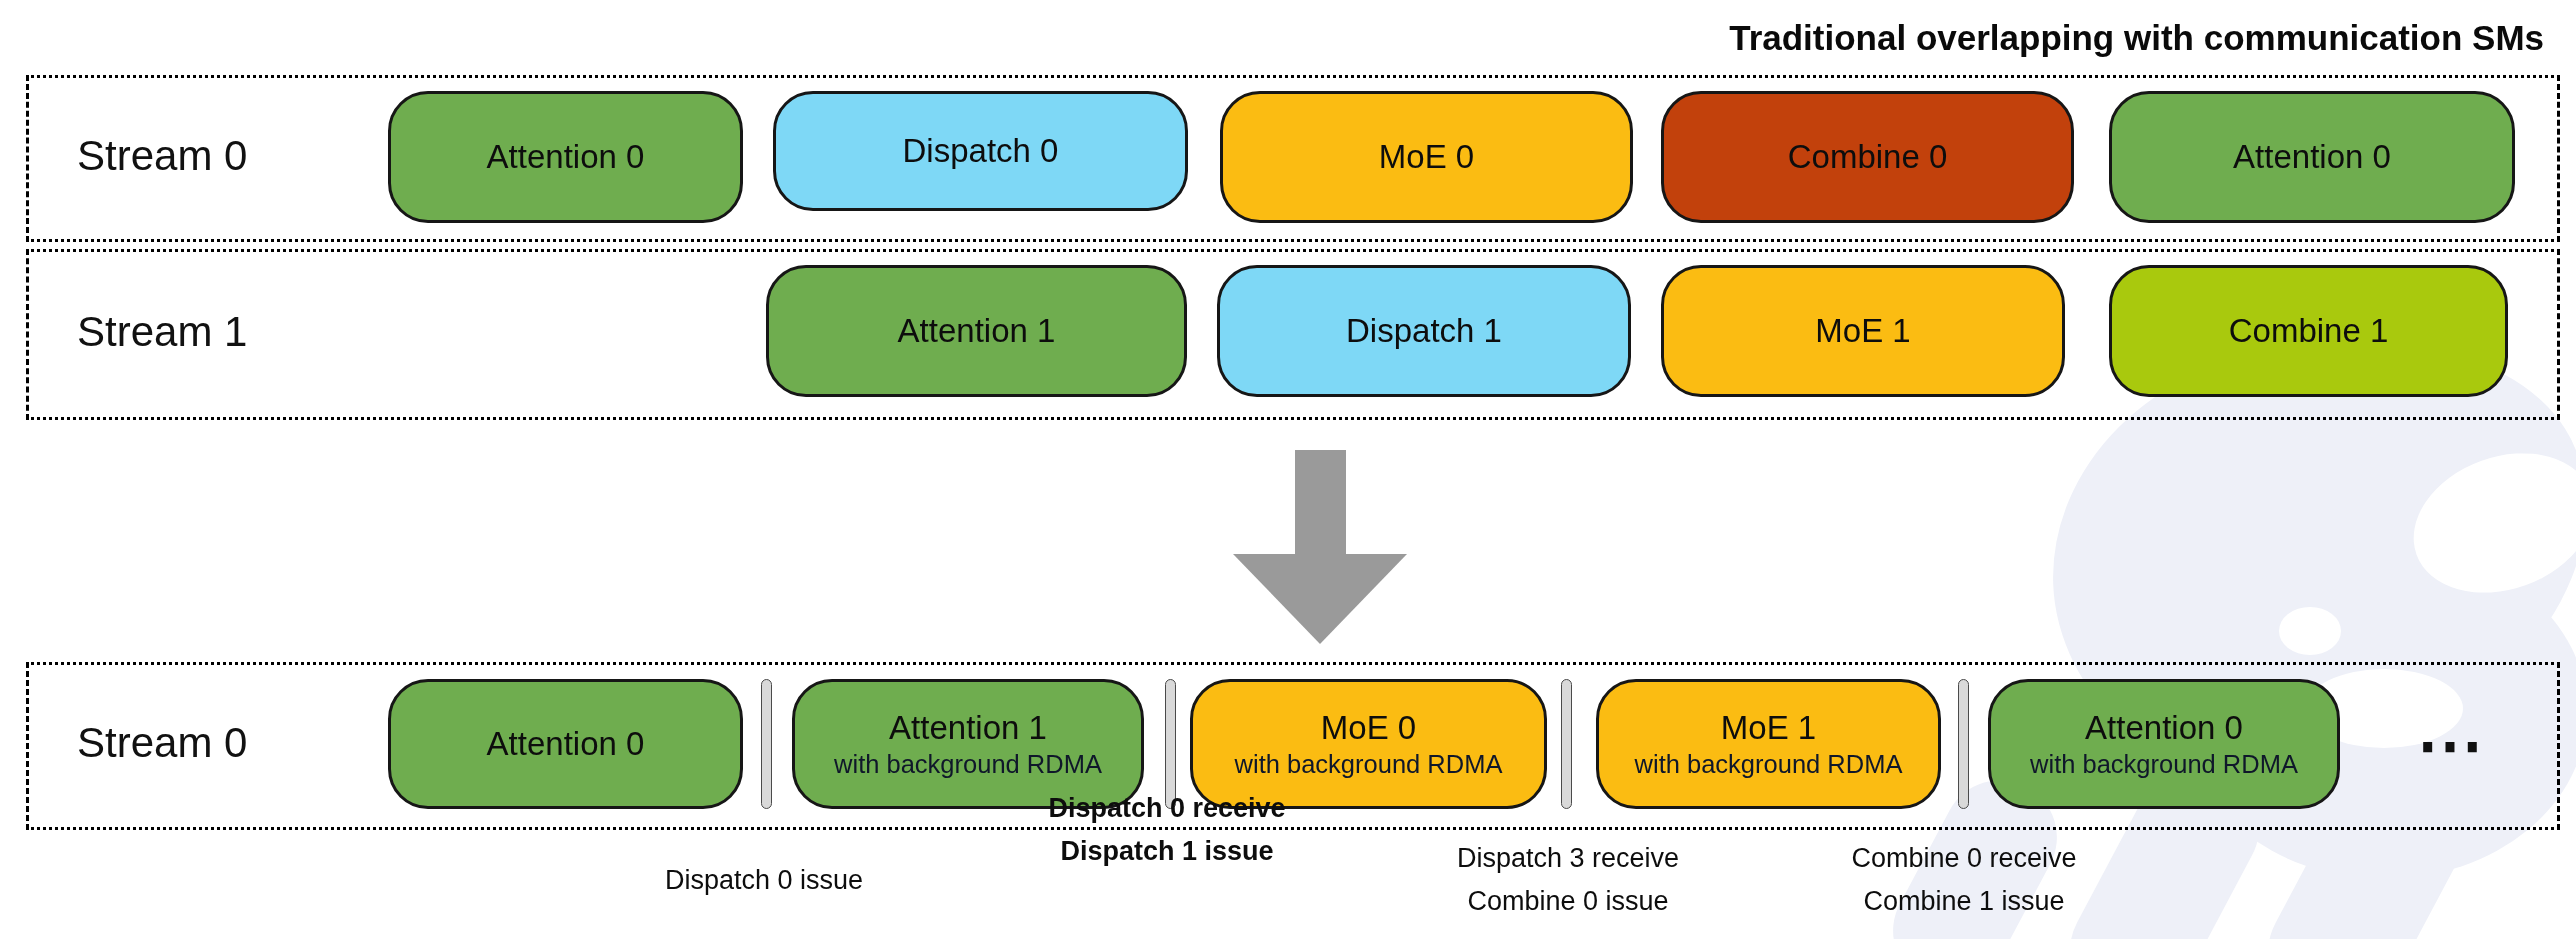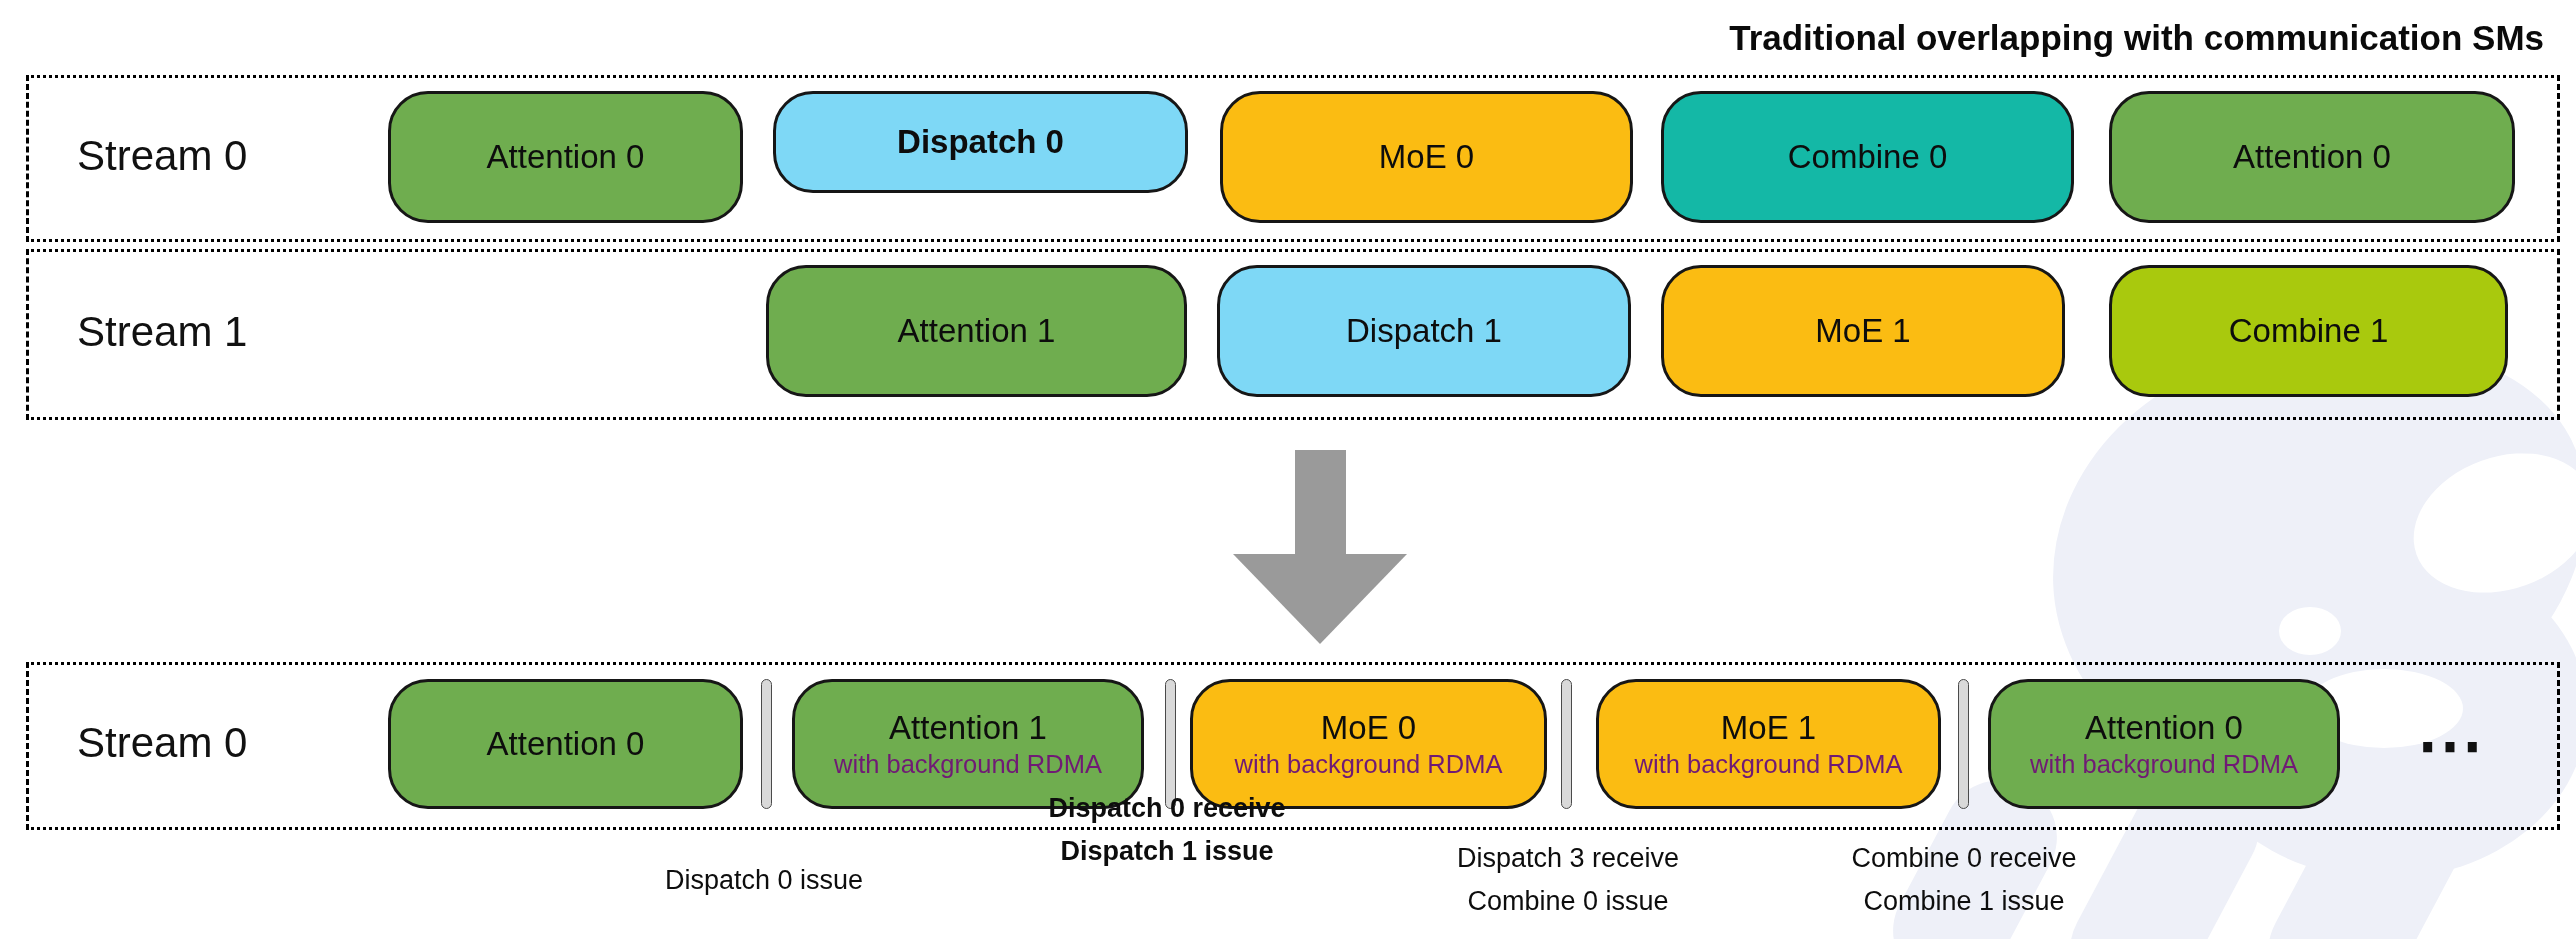--- a/index.html
+++ b/index.html
@@ -29,21 +29,21 @@
     font-size:42px;color:#111;white-space:nowrap;
   }
   
   .block{
     position:absolute;z-index:2;box-sizing:border-box;
     border:3.5px solid #161616;border-radius:40px;
     display:flex;flex-direction:column;align-items:center;justify-content:center;
     text-align:center;
   }
   .block .lbl{font-size:33px;line-height:40px;color:#0d0d0d;}
-  .block .sub{font-size:25.5px;line-height:32px;color:#701a75;}
+  .block .sub{font-size:25.5px;line-height:32px;color:#0f172a;}
   .block span:empty{display:none;}
   
   .sep{
     position:absolute;z-index:2;box-sizing:border-box;width:11.4px;
     border:1.8px solid #4a4a4a;border-radius:7px;background:#d9d9d9;
   }
   
   .arrow-stem{position:absolute;z-index:2;background:#9a9a9a;}
   .arrow-head{
     position:absolute;z-index:2;width:0;height:0;
@@ -79,27 +79,27 @@
 </div>
 
 <div class="sec-title" style="top:14px;right:32px;">Traditional overlapping with communication SMs</div>
 
 <div class="stream-box" style="left:26px;top:75px;width:2528px;height:161px;"></div>
 <div class="stream-label" style="left:77px;top:75px;height:161px;">Stream 0</div>
 
 <div class="block" style="left: 388px; top: 91px; width: 355px; height: 132px; background: rgb(111, 173, 79);">
   <span class="lbl">Attention 0</span>
 </div>
-<div class="block" style="left: 773px; top: 91px; width: 415px; height: 102px; background: rgb(126, 216, 246); font-weight: bold;">
+<div class="block" style="left: 773px; top: 91px; width: 415px; height: 120px; background: rgb(126, 216, 246);">
   <span class="lbl">Dispatch 0</span>
 </div>
 <div class="block" style="left: 1220px; top: 91px; width: 413px; height: 132px; background: rgb(251, 188, 18);">
   <span class="lbl">MoE 0</span>
 </div>
-<div class="block" style="left: 1661px; top: 91px; width: 413px; height: 132px; background: #14b8a6;">
+<div class="block" style="left: 1661px; top: 91px; width: 413px; height: 132px; background: #c2410c;">
   <span class="lbl">Combine 0</span>
 </div>
 <div class="block" style="left: 2109px; top: 91px; width: 406px; height: 132px; background: rgb(111, 173, 79);">
   <span class="lbl">Attention 0</span>
 </div>
 
 <div class="stream-box" style="left:26px;top:249px;width:2528px;height:165px;"></div>
 <div class="stream-label" style="left:77px;top:249px;height:165px;">Stream 1</div>
 
 <div class="block" style="left: 766px; top: 265px; width: 421px; height: 132px; background: rgb(111, 173, 79);">

